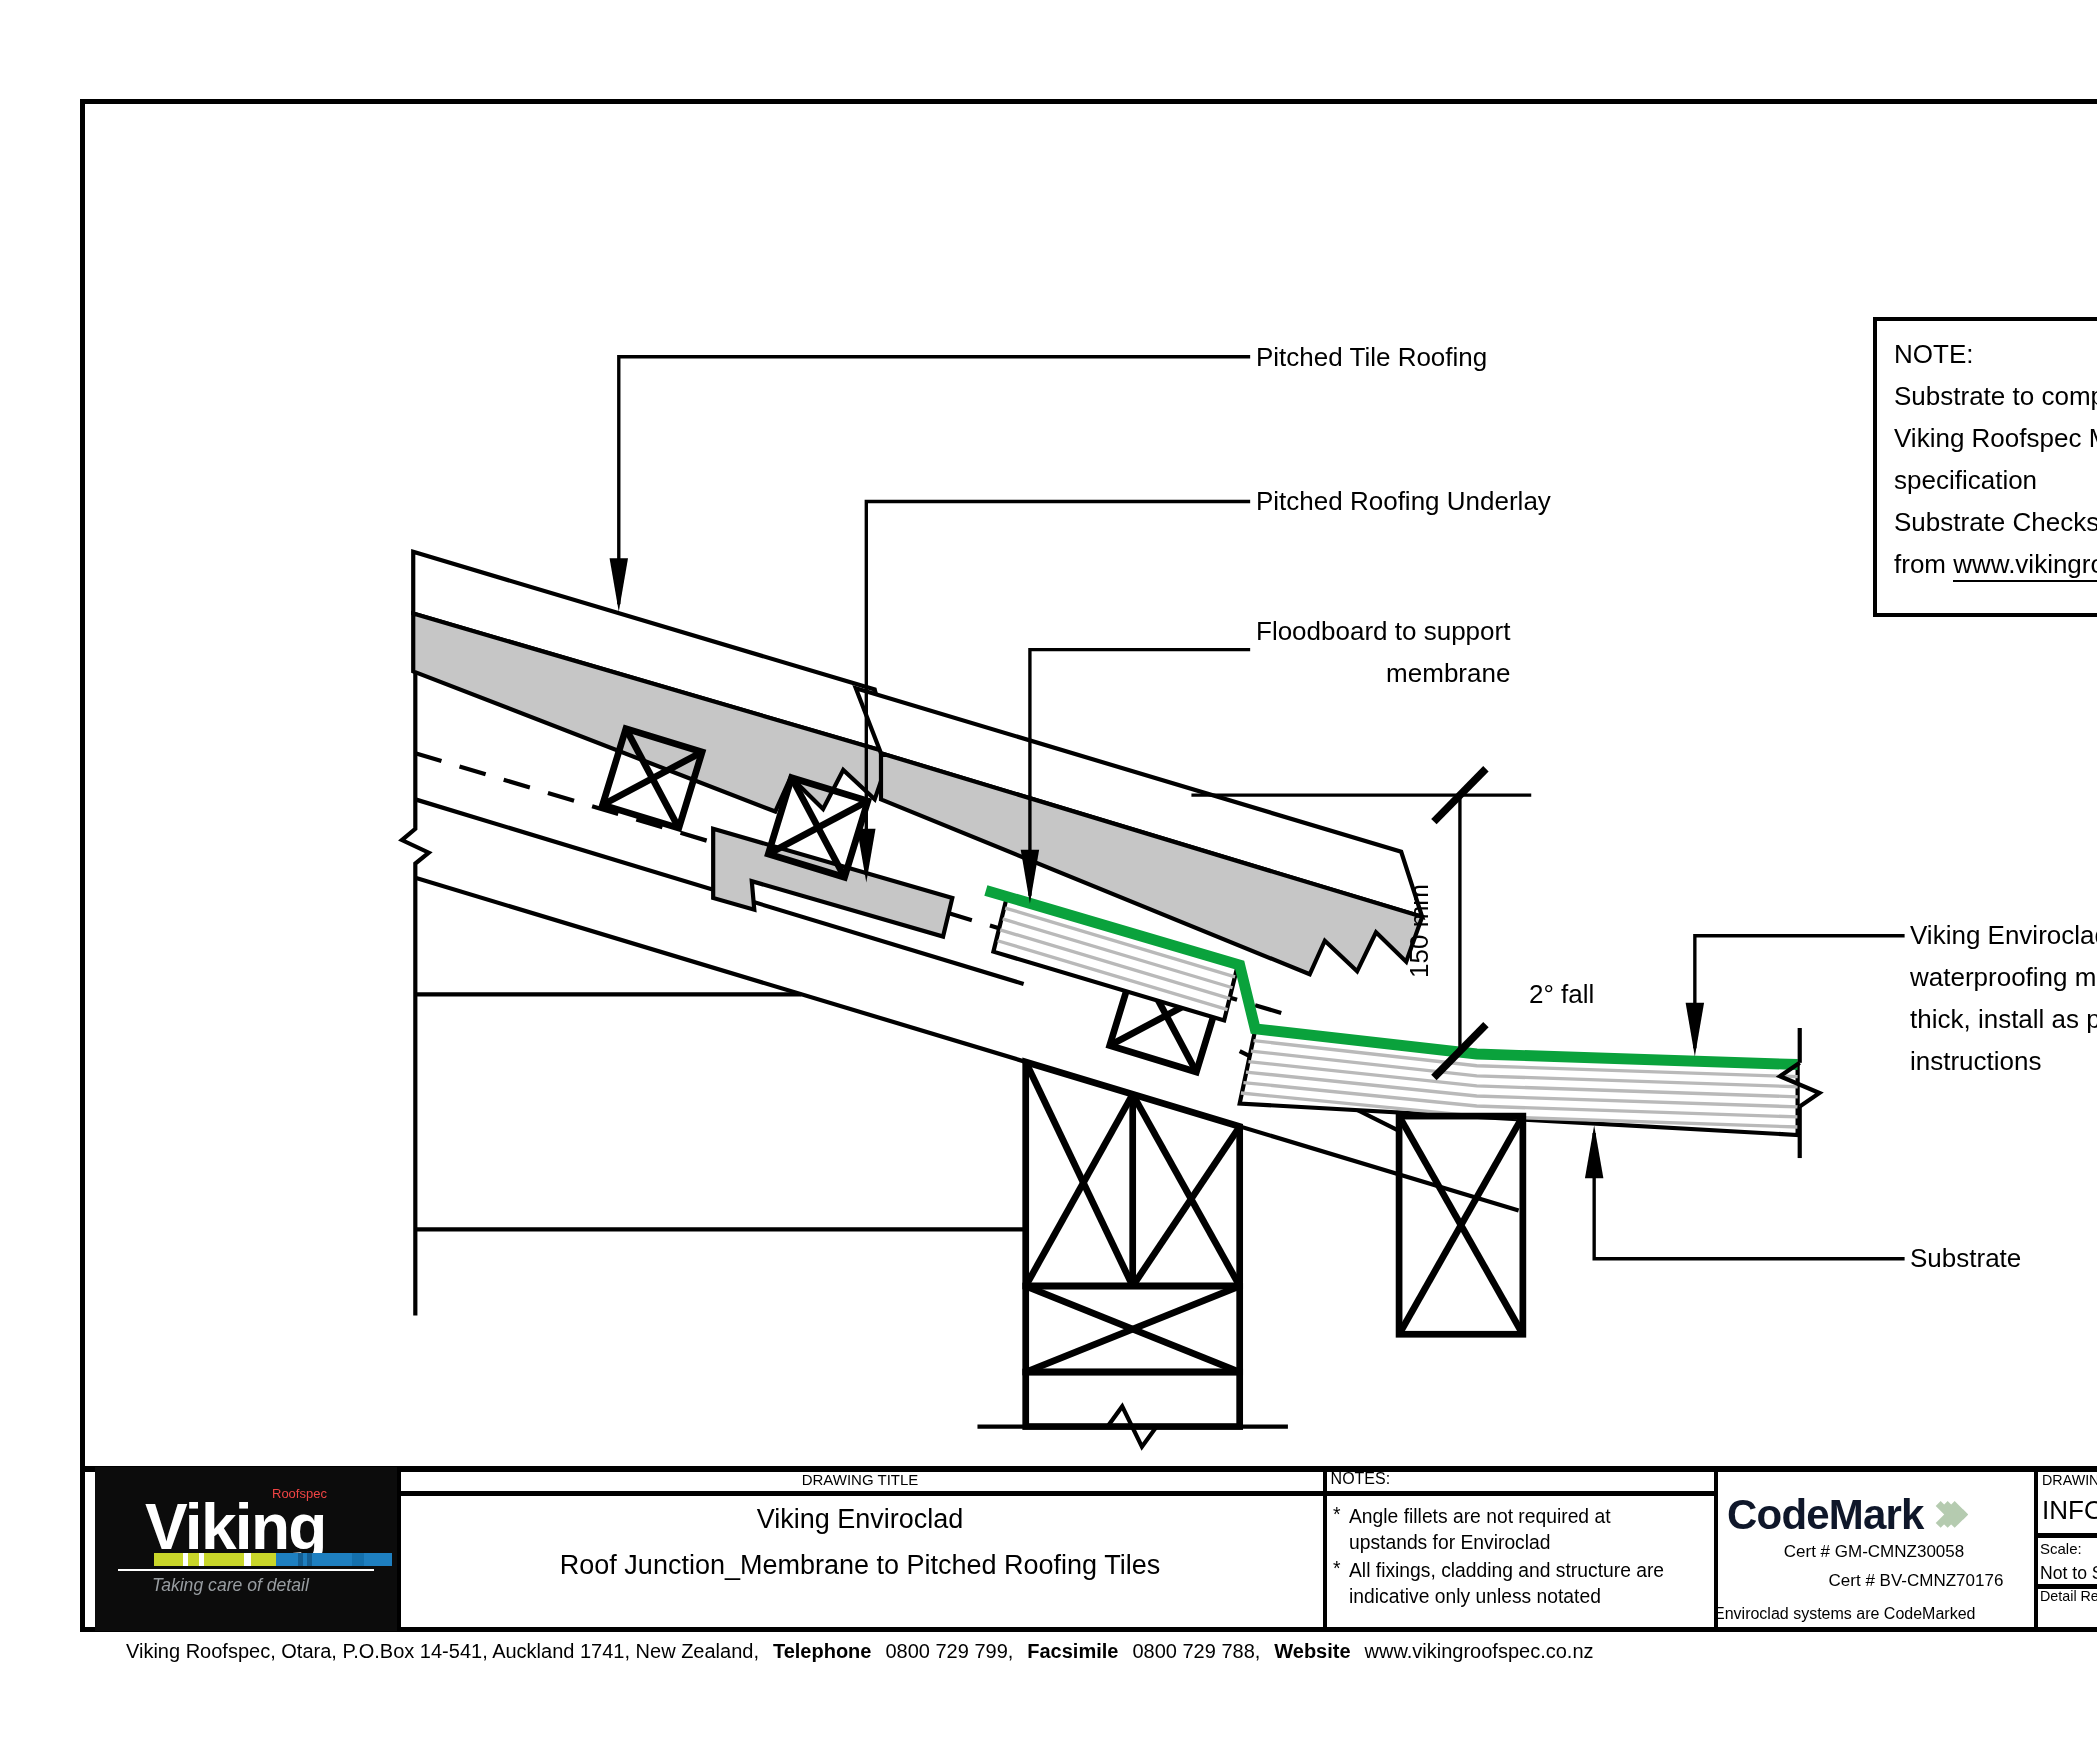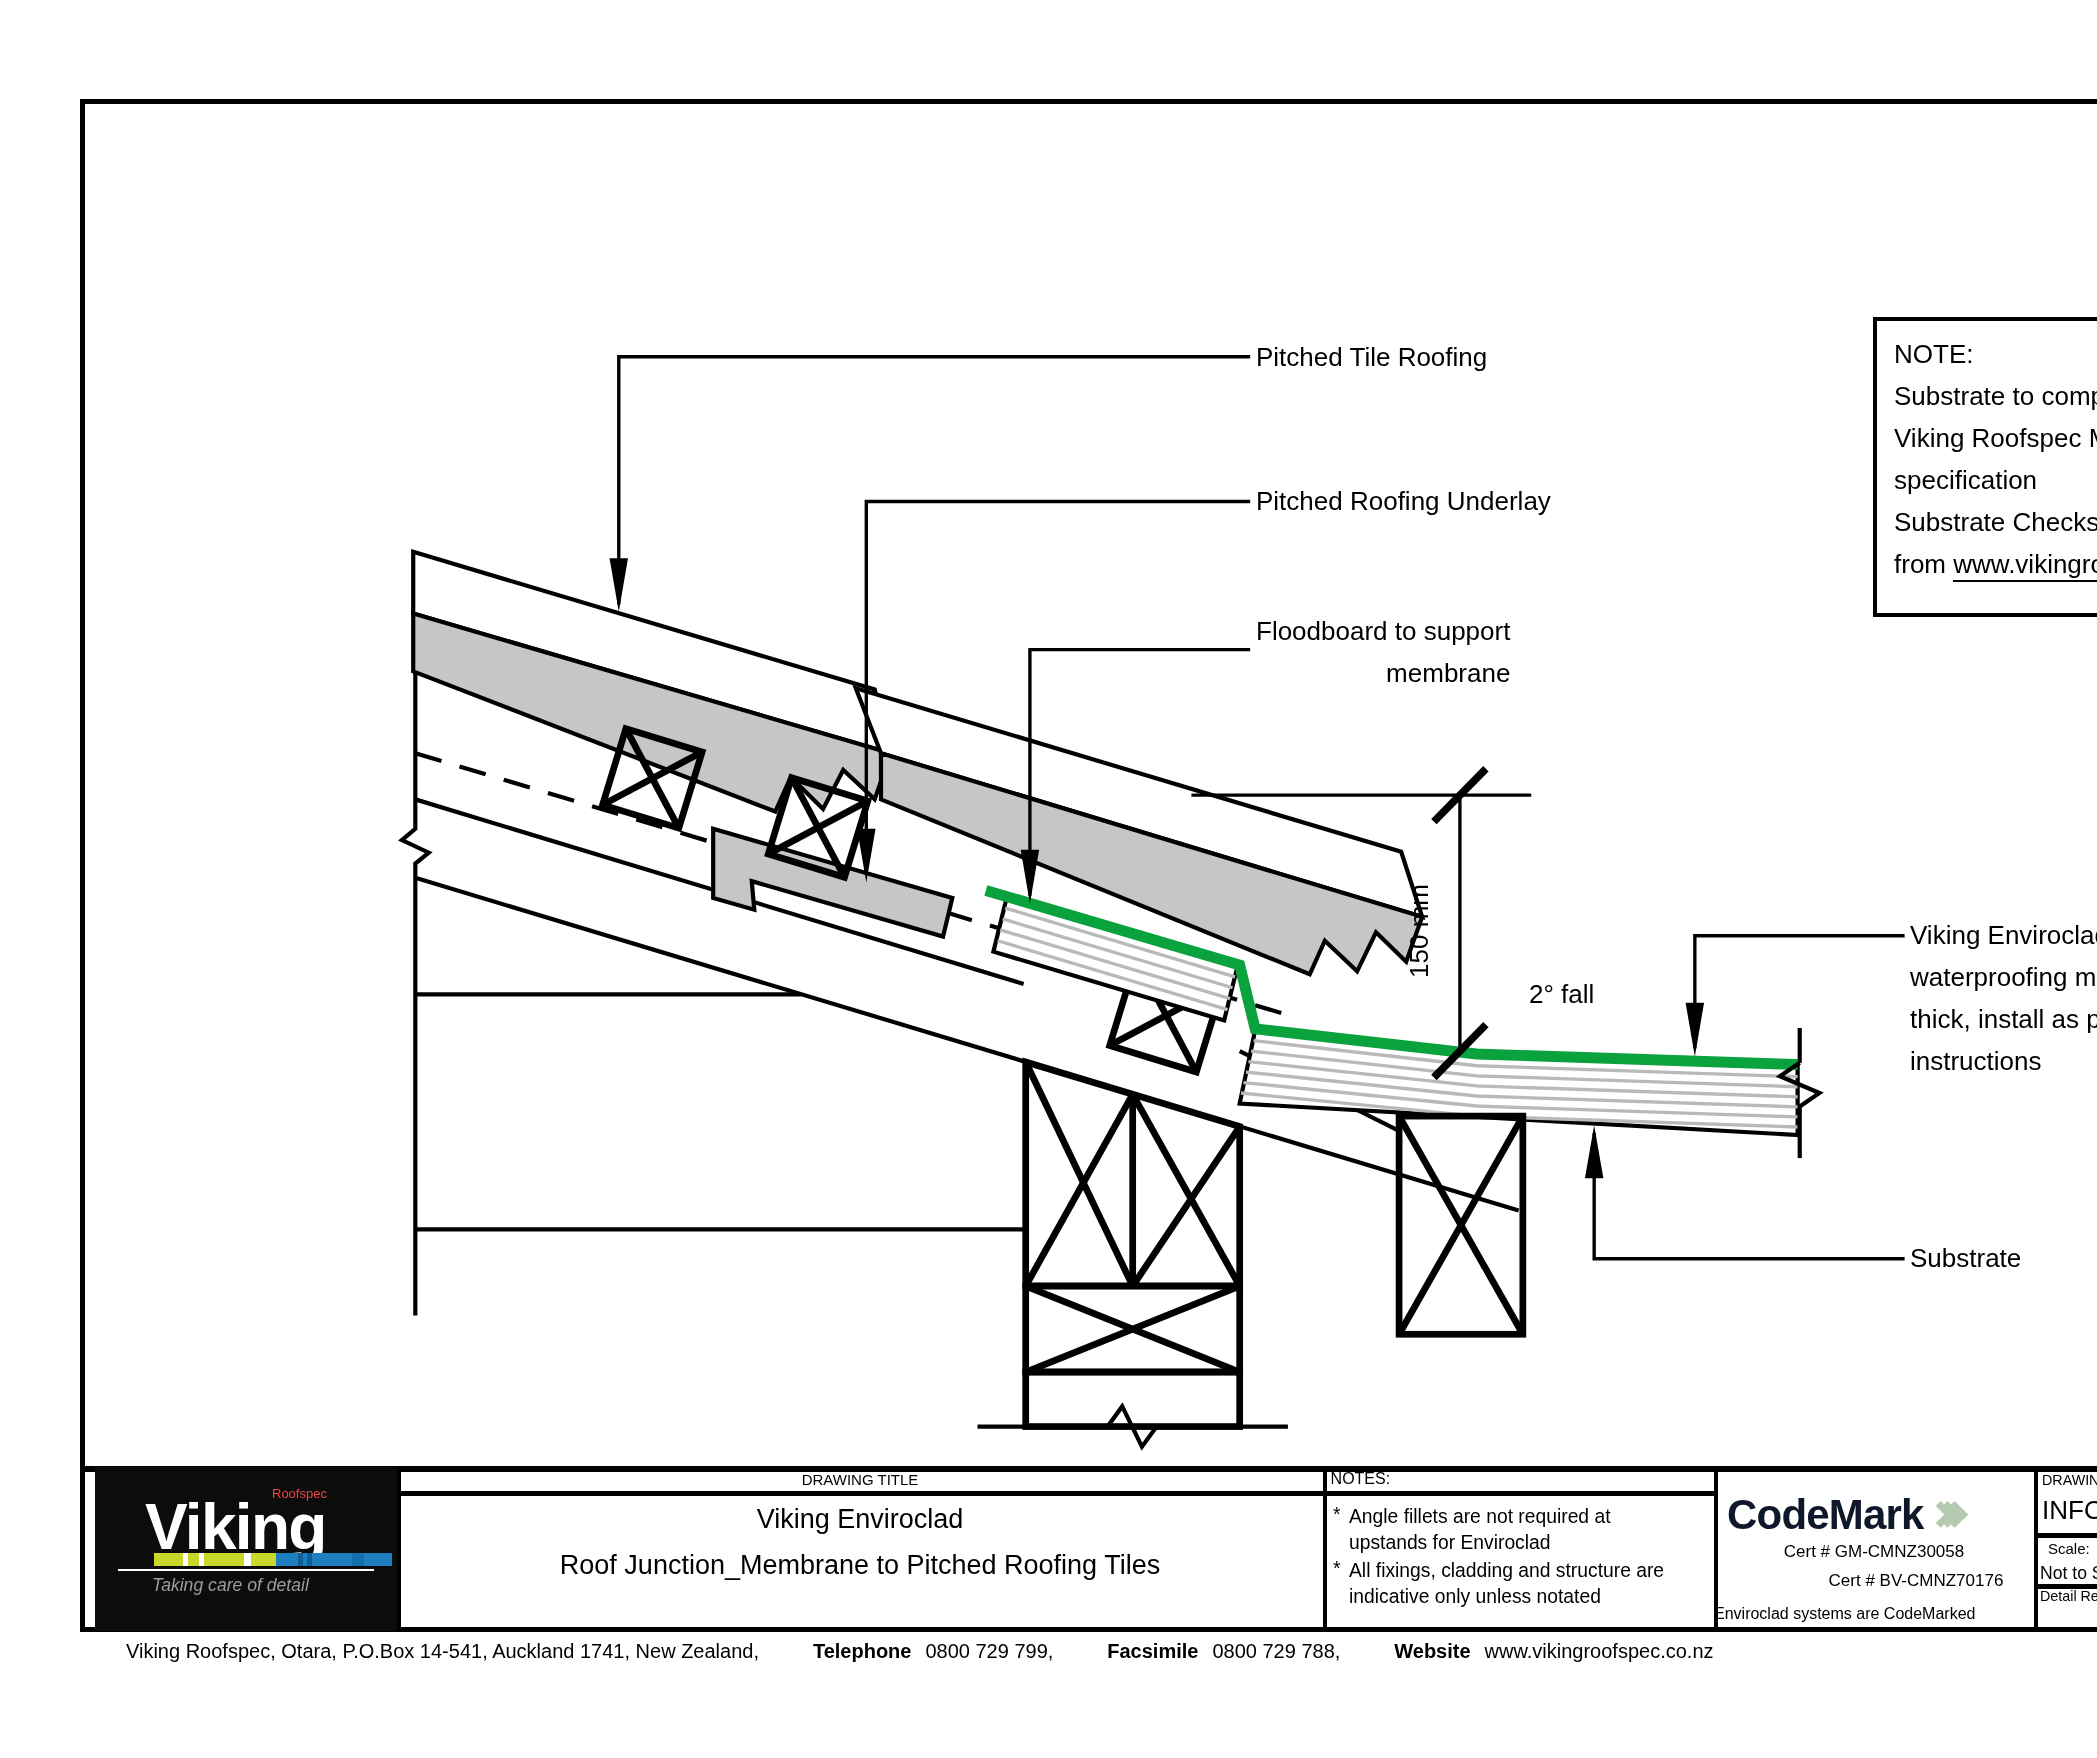--- a/index.html
+++ b/index.html
@@ -54,26 +54,26 @@
 
   .cm-logo { position:absolute; left:1661px; top:1491px; width:369px; text-align:center;
              font-size:42px; font-weight:bold; color:#0f172a; letter-spacing:-0.8px; }
   .cm-chev { display:inline-block; width:19.3px; height:19.3px; border-top:7.6px solid #b5cbb0; border-right:7.6px solid #b5cbb0;
              transform:rotate(45deg); margin-left:-12.6px; vertical-align:5px; }
   .cm-cert { position:absolute; left:1714px; width:320px; text-align:center; font-size:17px; }
   .cm-tag  { position:absolute; left:1714px; top:1605px; width:320px; text-align:left; font-size:16px; }
 
   .info-header { position:absolute; left:2042px; top:1472px; font-size:14.3px; }
   .info-status { position:absolute; left:2042px; top:1495px; font-size:26px; }
-  .grid-label { font-size:15px;margin-left:8px; }
+  .grid-label { font-size:15px; }
   .grid-value { font-size:17.6px; }
   .detail-ref-label { position:absolute; left:2040px; top:1588px; font-size:14.3px; }
 
   .footer { position:absolute; left:126px; top:1640px; font-size:20px; white-space:nowrap; }
-  .footer b { font-weight:bold;margin-left:40px; }
+  .footer b { font-weight:bold; }
   .fseg { margin-right:8.4px; }
 </style>
 </head>
 <body>
 
 <div class="page">
 
   <div class="border-frame"></div>
 
   <svg class="draw" viewBox="0 0 5964 4192">

